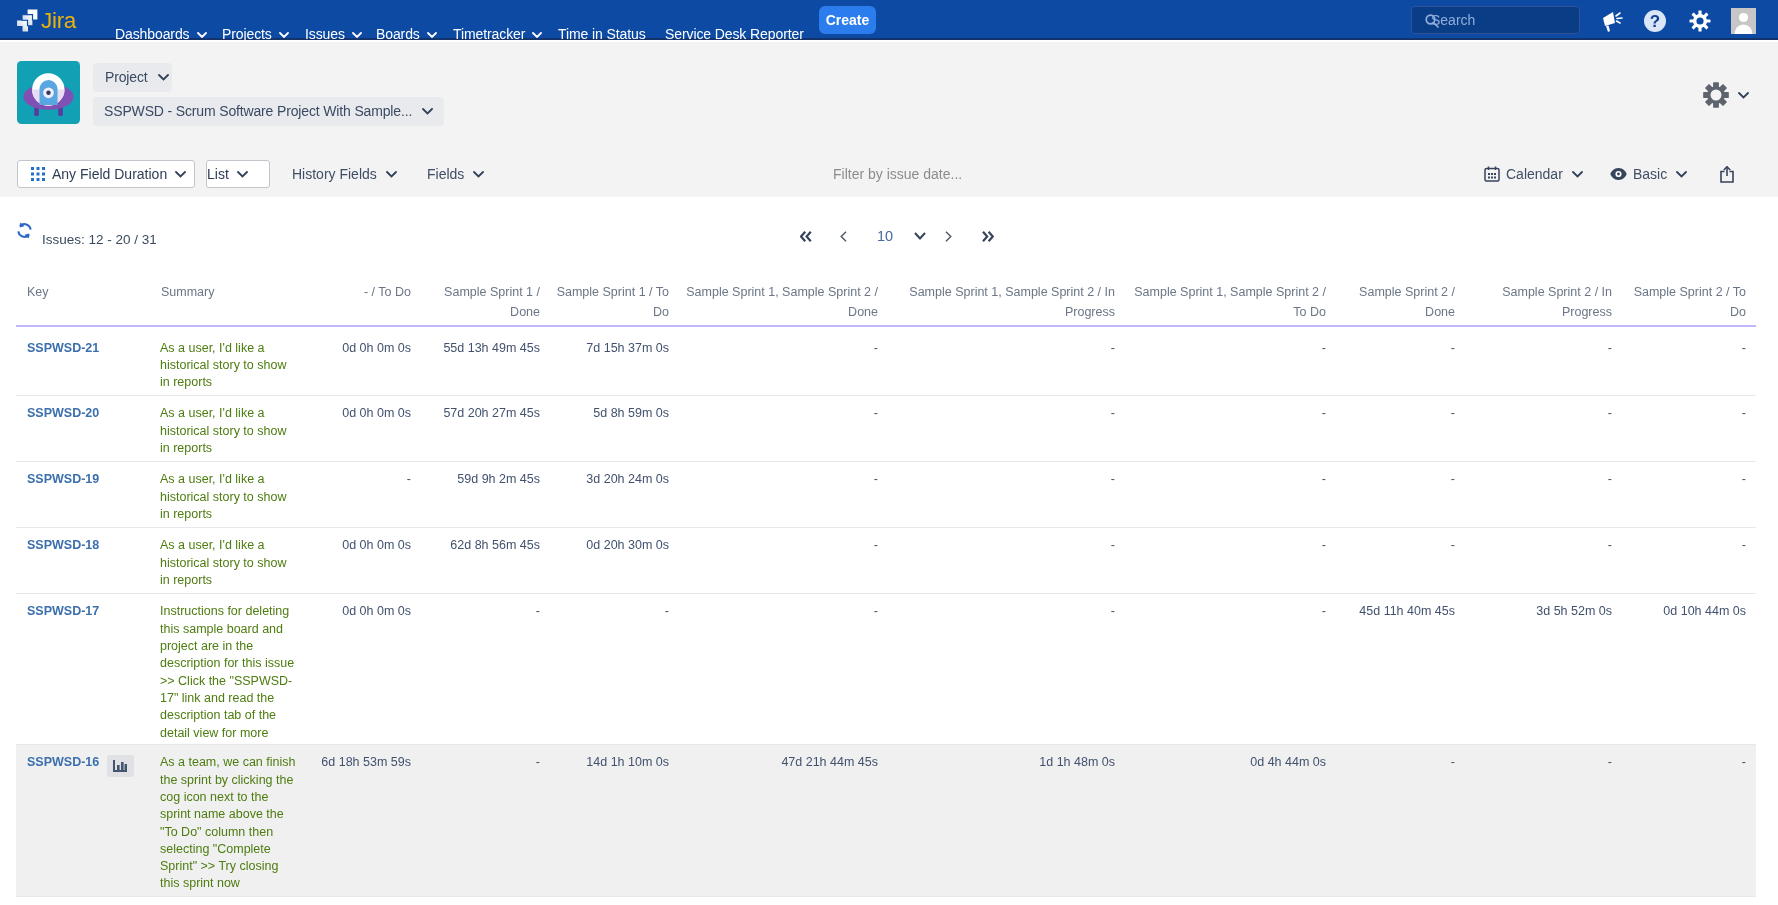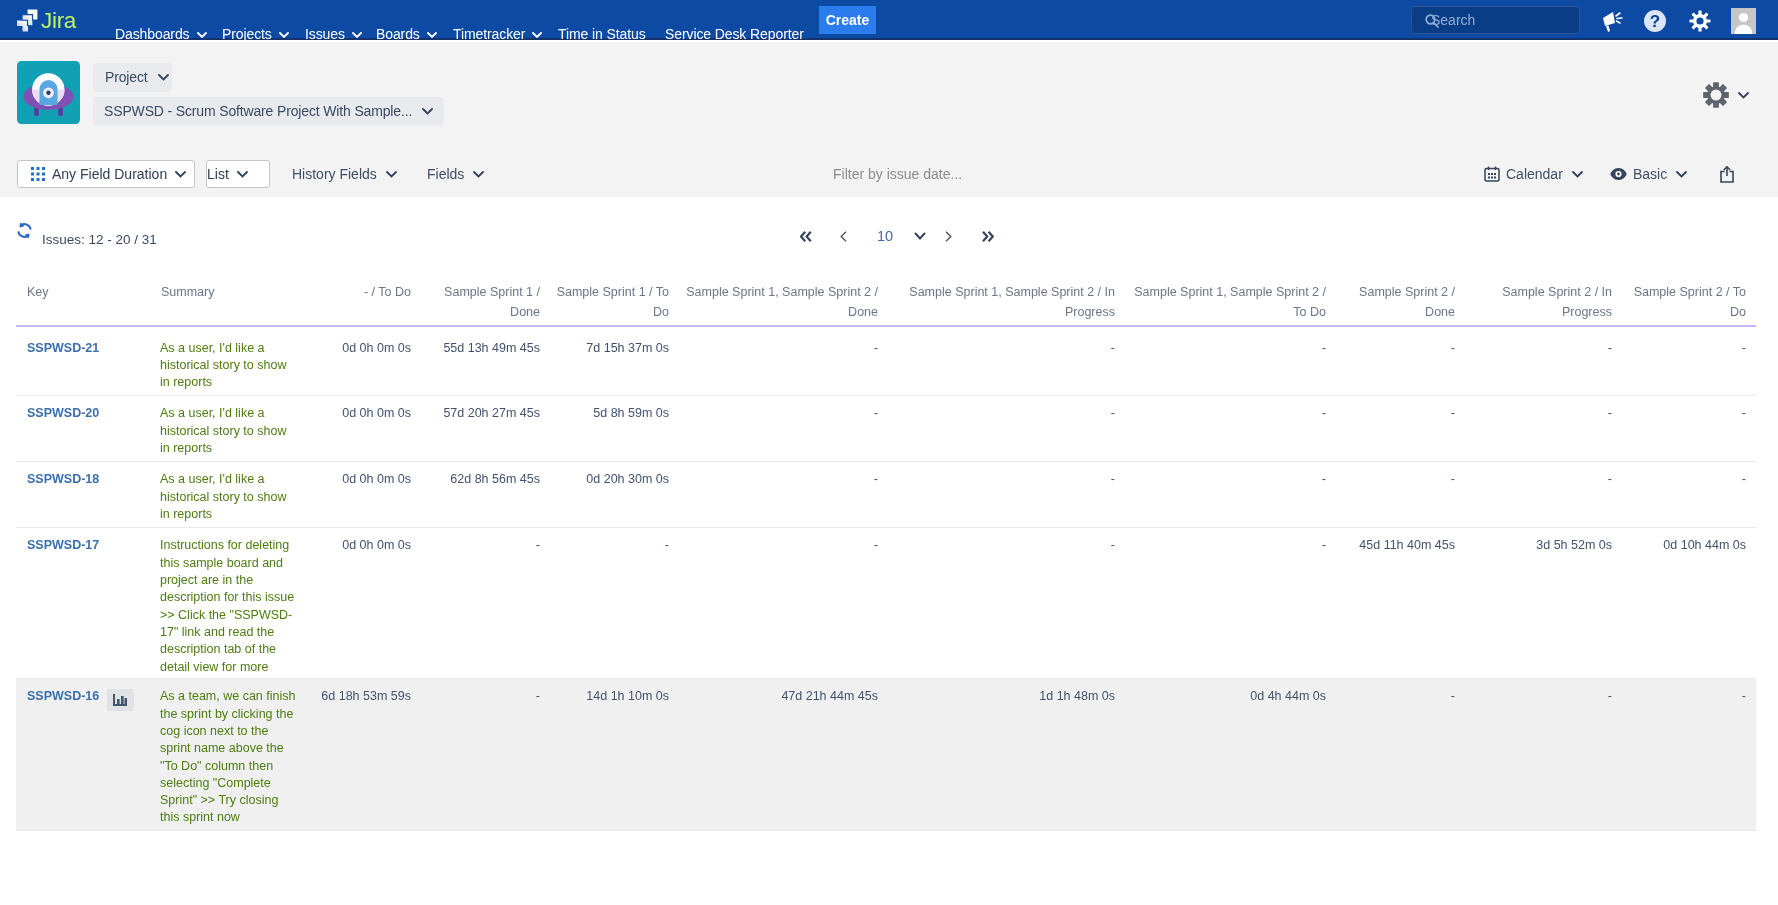--- a/index.html
+++ b/index.html
@@ -2,21 +2,21 @@
 <html><head>
 <meta charset="utf-8">
 <style>
 *{margin:0;padding:0;box-sizing:border-box}
 body{font-family:"Liberation Sans",sans-serif;background:#fff}
 #page{position:relative;width:1778px;height:905px;background:#fff;overflow:hidden}
 
 #nav{position:absolute;left:0;top:0;width:1778px;height:40px;background:#0c4aa4;border-bottom:2px solid #15336b}
 .navitem{position:absolute;top:14px;height:40px;line-height:40px;color:#fff;font-size:14px;letter-spacing:-0.1px;white-space:nowrap}
 .nchev{display:inline-block;margin-left:7px;vertical-align:1px}
-#create{position:absolute;left:819px;top:6px;width:57px;height:28px;background:#2b7cec;border-radius:0;color:#fff;font-size:14px;font-weight:700;text-align:center;line-height:28px}
+#create{position:absolute;left:819px;top:6px;width:57px;height:28px;background:#2b7cec;border-radius:6px;color:#fff;font-size:14px;font-weight:700;text-align:center;line-height:28px}
 #searchbox{position:absolute;left:1411px;top:6px;width:169px;height:28px;background:#093e86;border:1px solid #30539c;border-radius:4px;color:#91aedb;font-size:14px;line-height:26px}
 
 #band{position:absolute;left:0;top:42px;width:1778px;height:155px;background:#f3f3f4}
 #avatar{position:absolute;left:17px;top:61px}
 .gbtn{position:absolute;background:#e9eaed;border-radius:4px;color:#3a4a63;font-size:14px;letter-spacing:-0.15px;line-height:29px;white-space:nowrap}
 
 .tbtn{position:absolute;top:160px;height:28px;background:#fff;border:1px solid #c2c6cc;border-radius:3px;color:#2f3e55;font-size:14px;font-weight:400;line-height:26px;white-space:nowrap}
 .tlink{position:absolute;top:160px;height:28px;color:#3f4e64;font-size:14px;line-height:28px;white-space:nowrap}
 
 #issuesrow{position:absolute;left:42px;top:232px;color:#3a4a5e;font-size:13.5px}
@@ -43,21 +43,21 @@
     <defs>
       <linearGradient id="jg" x1="0.9" y1="0.1" x2="0.1" y2="0.9">
         <stop offset="0" stop-color="#fff"></stop>
             <stop offset="1" stop-color="#fff" stop-opacity="0.72"></stop>
       </linearGradient>
     </defs>
     <path d="M0 11.5 h11 v11 h-5.5 v-5.5 h-5.5 z" fill="url(#jg)"></path>
     <path d="M5 5.75 h11 v11 h-5.5 v-5.5 h-5.5 z" fill="url(#jg)" stroke="#0c4aa4" stroke-width="1.2"></path>
     <path d="M10 0 h11 v11 h-5.5 v-5.5 h-5.5 z" fill="#fff" stroke="#0c4aa4" stroke-width="1.2"></path>
   </svg>
-  <span style="position:absolute;left:41px;top:0;height:40px;line-height:41px;color:#bef264;font-size:22.5px;letter-spacing:-0.3px">Jira</span>
+  <span style="position:absolute;left:41px;top:0;height:40px;line-height:41px;color:#eab308;font-size:22.5px;letter-spacing:-0.3px">Jira</span>
   <span class="navitem" style="left:115px">Dashboards<svg class="nchev" width="10" height="6" viewBox="0 0 10 6">
           <path d="M1 1 L5 5 L9 1" fill="none" stroke="#fff" stroke-width="1.8" stroke-linecap="round"></path>
         </svg></span>
   <span class="navitem" style="left:222px">Projects<svg class="nchev" width="10" height="6" viewBox="0 0 10 6">
           <path d="M1 1 L5 5 L9 1" fill="none" stroke="#fff" stroke-width="1.8" stroke-linecap="round"></path>
         </svg></span>
   <span class="navitem" style="left:305px">Issues<svg class="nchev" width="10" height="6" viewBox="0 0 10 6">
           <path d="M1 1 L5 5 L9 1" fill="none" stroke="#fff" stroke-width="1.8" stroke-linecap="round"></path>
         </svg></span>
   <span class="navitem" style="left:376px">Boards<svg class="nchev" width="10" height="6" viewBox="0 0 10 6">
@@ -327,20 +327,37 @@
           <td>57d 20h 27m 45s</td>
           <td>5d 8h 59m 0s</td>
           <td>-</td>
           <td>-</td>
           <td>-</td>
           <td>-</td>
           <td>-</td>
           <td>-</td>
         </tr>
 <tr>
+          <td class="key">SSPWSD-19</td>
+          <td class="sum">
+            <div>As a user, I'd like a</div>
+            <div>historical story to show</div>
+            <div>in reports</div>
+          </td>
+          <td>-</td>
+          <td>59d 9h 2m 45s</td>
+          <td>3d 20h 24m 0s</td>
+          <td>-</td>
+          <td>-</td>
+          <td>-</td>
+          <td>-</td>
+          <td>-</td>
+          <td>-</td>
+        </tr>
+<tr>
           <td class="key">SSPWSD-18</td>
           <td class="sum">
             <div>As a user, I'd like a</div>
             <div>historical story to show</div>
             <div>in reports</div>
           </td>
           <td>0d 0h 0m 0s</td>
           <td>62d 8h 56m 45s</td>
           <td>0d 20h 30m 0s</td>
           <td>-</td>

